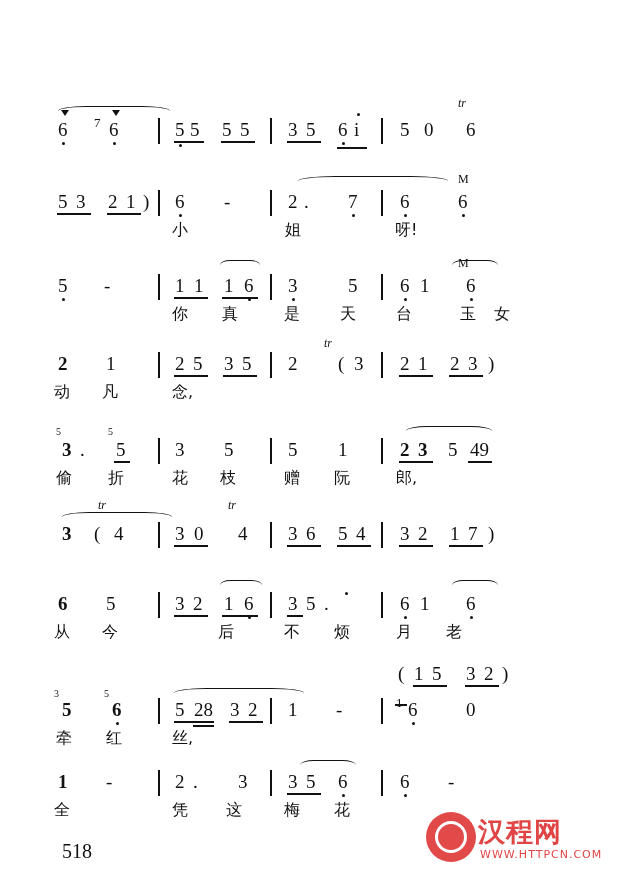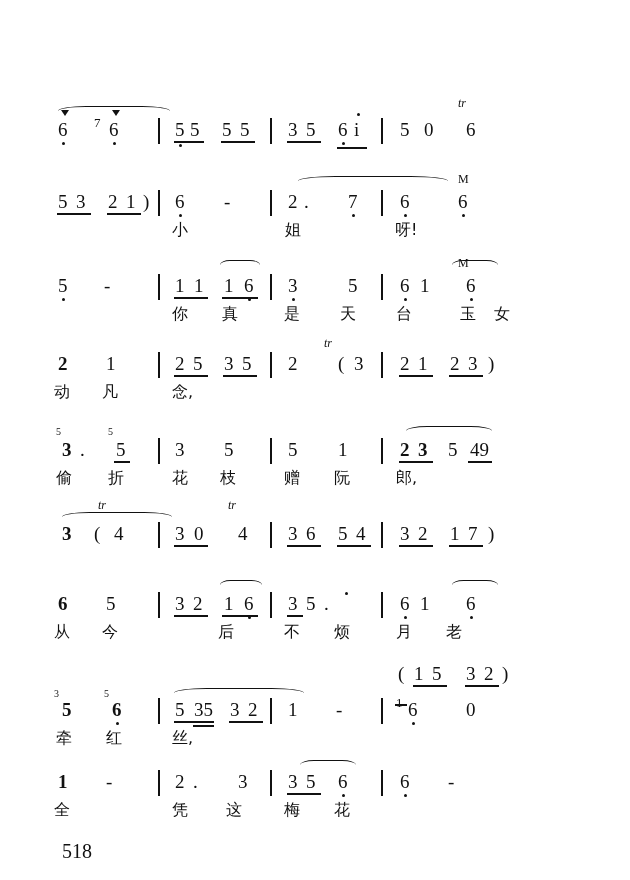--- a/index.html
+++ b/index.html
@@ -409,21 +409,21 @@
 
     <div class="note" style="left:14px; top:36px; font-weight:bold;">5</div>
     <div class="note" style="left:64px; top:36px; font-weight:bold;">6</div>
     <div class="dot" style="left:68px; top:58px;"></div>
     <div class="lyric" style="left:8px; top:66px;">牵</div>
     <div class="lyric" style="left:58px; top:66px;">红</div>
 
     <div class="bar" style="left:110px; top:34px; height:26px;"></div>
 
     <div class="note" style="left:127px; top:36px;">5</div>
-    <div class="note" style="left:146px; top:36px;">35</div>
+    <div class="note" style="left:146px; top:36px;">28</div>
     <div class="underline" style="left:126px; top:57px; width:40px;"></div>
     <div class="underline" style="left:145px; top:61px; width:21px;"></div>
     <div class="note" style="left:182px; top:36px;">3</div>
     <div class="note" style="left:200px; top:36px;">2</div>
     <div class="underline" style="left:181px; top:57px; width:34px;"></div>
     <div class="lyric" style="left:124px; top:66px;">丝,</div>
 
     <div class="bar" style="left:222px; top:34px; height:26px;"></div>
 
     <div class="note" style="left:240px; top:36px;">1</div>
@@ -464,14 +464,19 @@
 
     <div class="bar" style="left:333px; top:10px; height:26px;"></div>
 
     <div class="note" style="left:352px; top:12px;">6</div>
     <div class="dot" style="left:356px; top:34px;"></div>
     <div class="note" style="left:400px; top:12px;">-</div>
   </div>
 
   <div class="pagenum">518</div>
 
+  <div class="wm">
+    <div class="wm-circle"></div>
+    <div class="wm-text">汉程网</div>
+    <div class="wm-sub">WWW.HTTPCN.COM</div>
+  </div>
 
 </div>
 
 </body></html>

